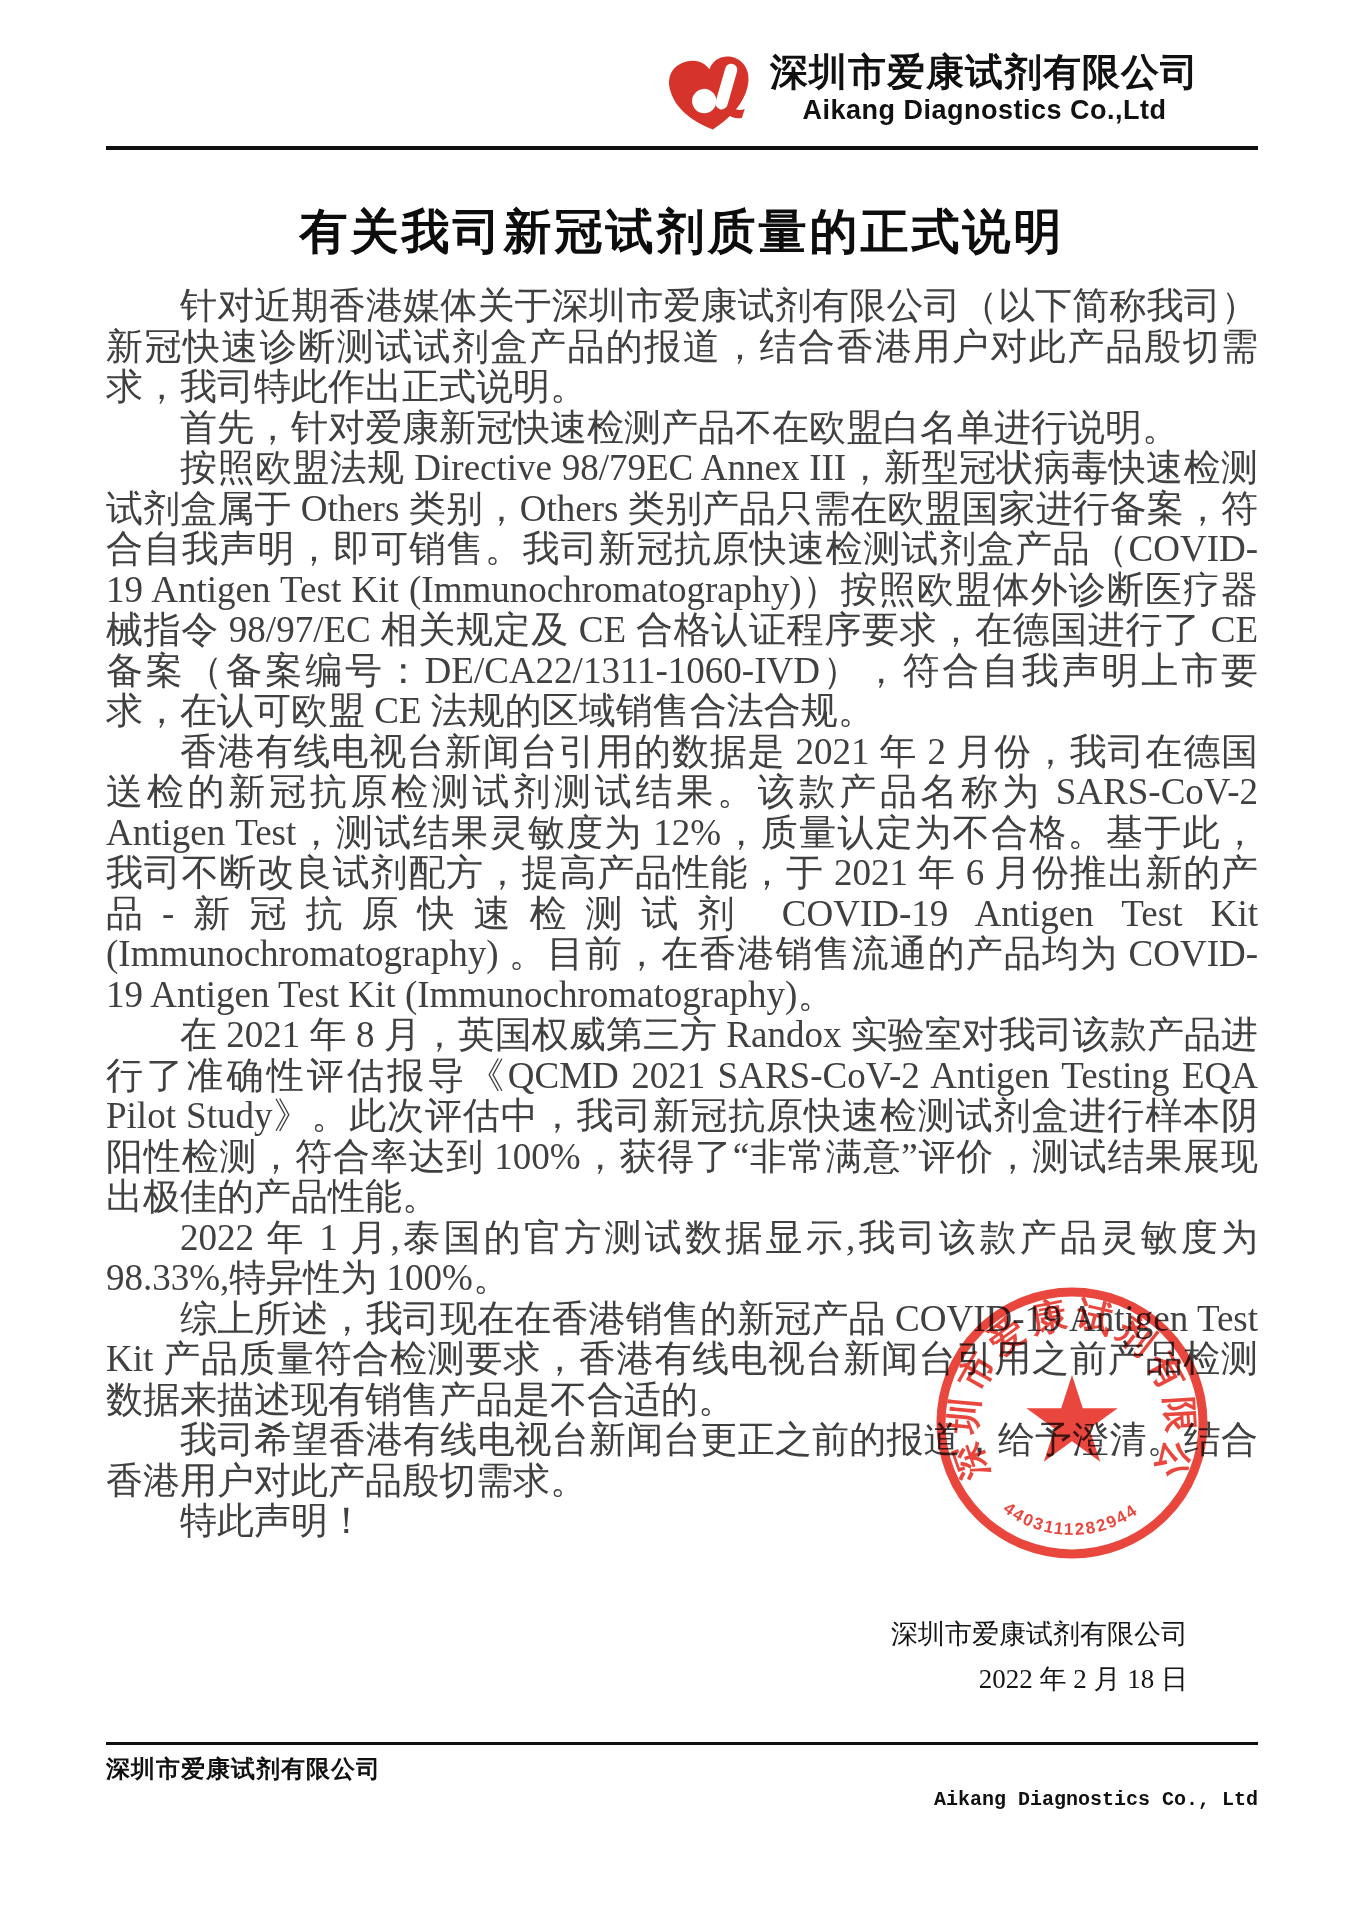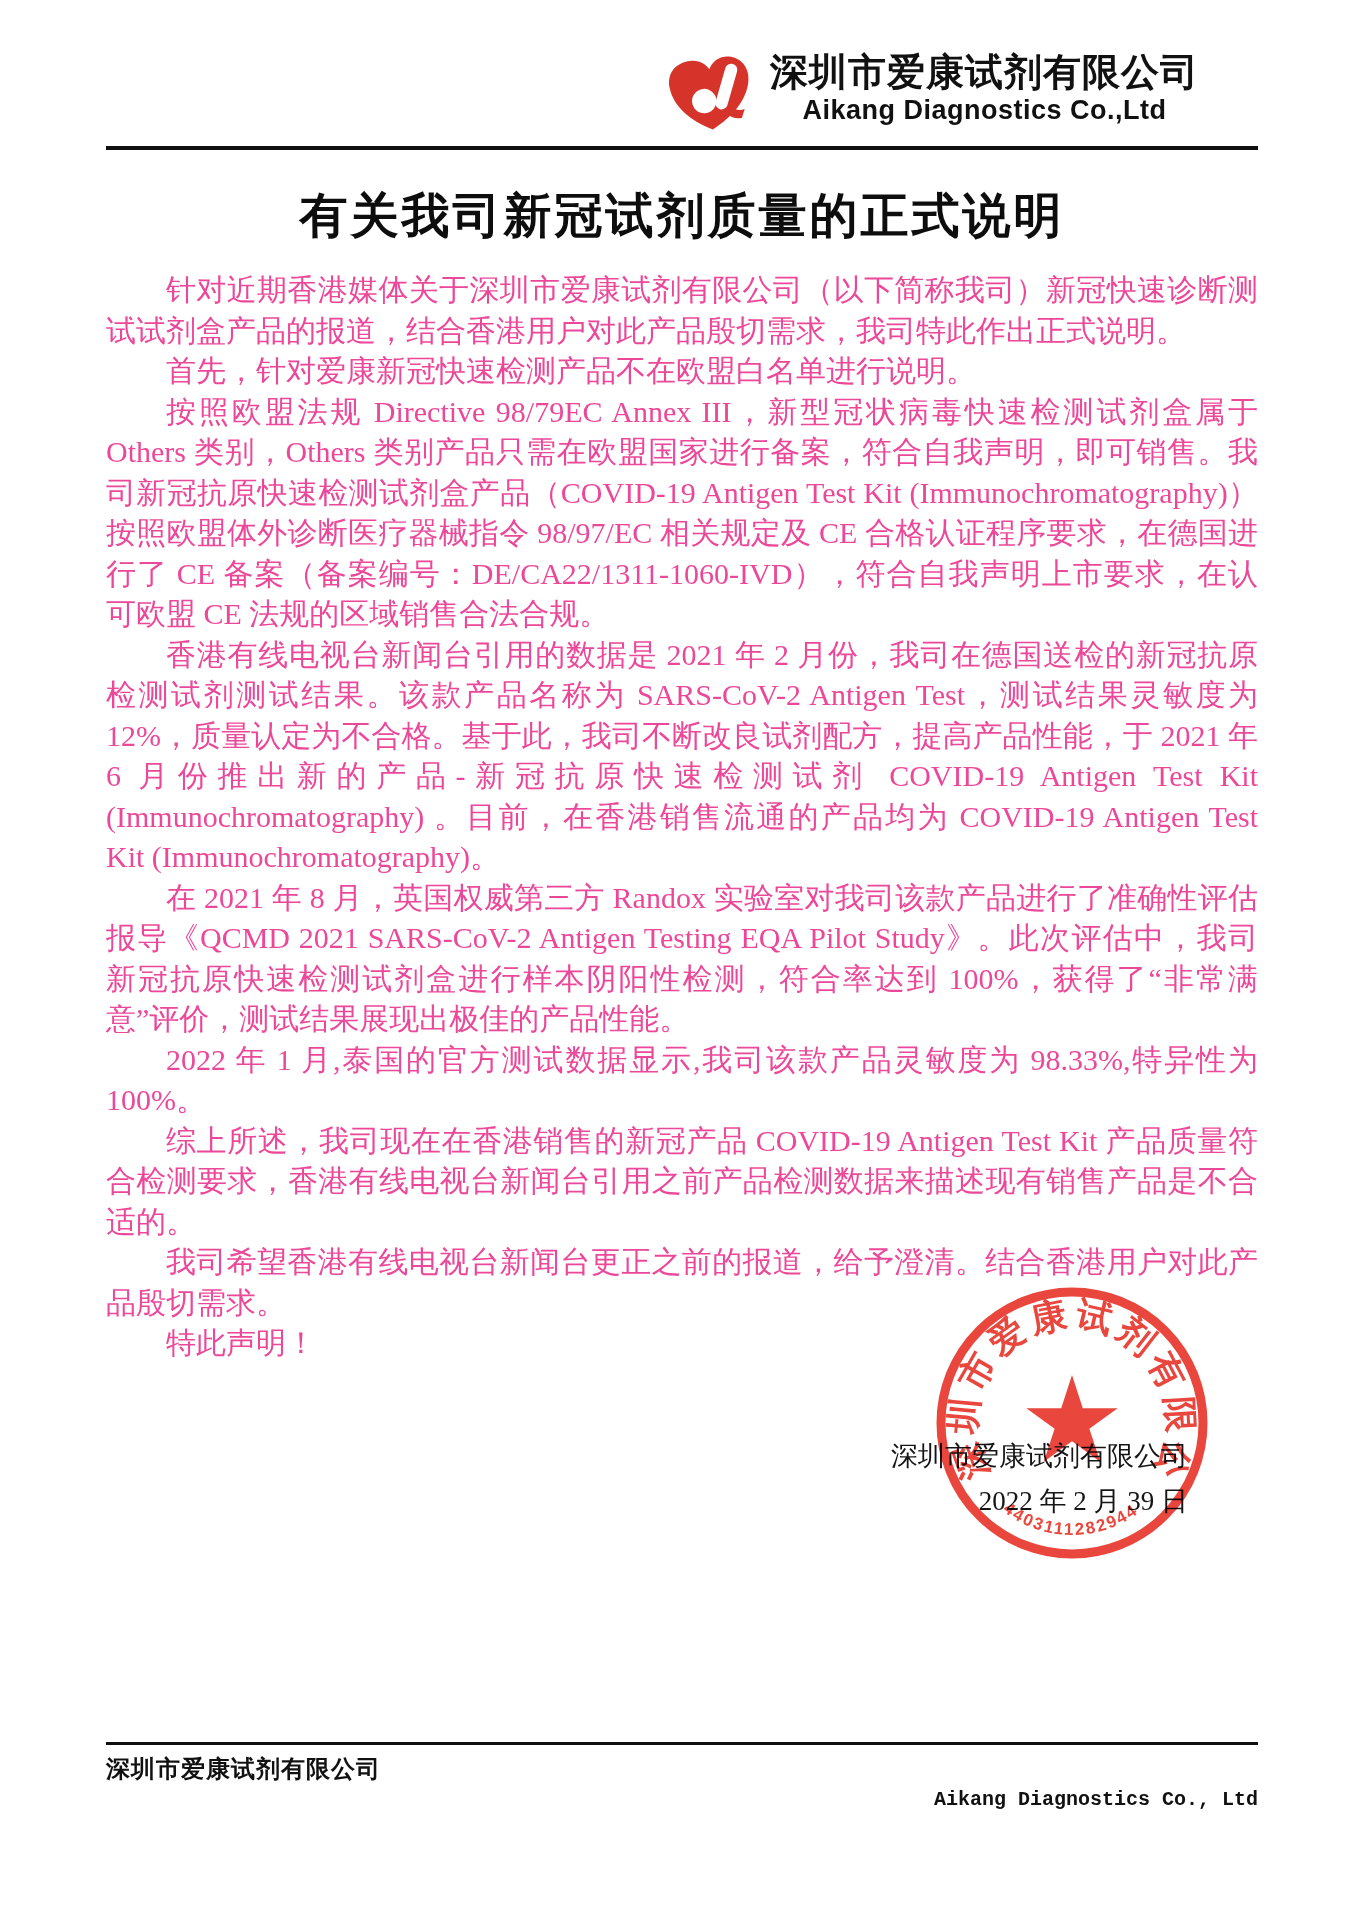--- a/index.html
+++ b/index.html
@@ -32,31 +32,31 @@
     font-family:"Liberation Sans","DejaVu Sans",sans-serif;
     font-weight:bold; font-size:27px; line-height:32px;
     letter-spacing:0.5px; white-space:nowrap; color:#111;text-align:center;
   }
   .rule-top {
     position:absolute; left:106px; right:106px; top:146px;
     height:4px; background:#101010;
   }
 
   
-  .content { position:absolute; left:106px; top:180px; width:1152px; }
+  .content { position:absolute; left:106px; top:196px; width:1152px; }
   .doc-title {
     text-align:center;
     font-size:48px; font-weight:bold;
     letter-spacing:3px; line-height:72px;
     margin-bottom:18px; color:#0d0d0d;
   }
   .paragraphs p {
-    font-size:30px; line-height:40.5px;
+    font-size:37px; line-height:40.5px;
     text-align:justify; text-indent:2em;
-    color:#ec4899;
+    color:#404040;
   }
 
   
   .signature {
     margin-top:70px;
     text-align:right; padding-right:70px;
     font-size:27px; line-height:45px;
     position:relative; z-index:2;
   }
 
@@ -131,21 +131,21 @@
 
         <p>综上所述，我司现在在香港销售的新冠产品 COVID-19 Antigen Test Kit 产品质量符合检测要求，香港有线电视台新闻台引用之前产品检测数据来描述现有销售产品是不合适的。</p>
 
         <p>我司希望香港有线电视台新闻台更正之前的报道，给予澄清。结合香港用户对此产品殷切需求。</p>
 
         <p>特此声明！</p>
       </div>
 
     <div class="signature">
       <div>深圳市爱康试剂有限公司</div>
-      <div>2022 年 2 月 39 日</div>
+      <div>2022 年 2 月 18 日</div>
     </div>
   </div>
 
   <svg class="stamp" viewBox="0 0 284 284">
     <circle cx="142" cy="142" r="131" fill="none" stroke="#e8392f" stroke-width="9"></circle>
     <path id="sealArcTop" d="M 63.4 197.1 A 96 96 0 1 1 220.6 197.1" fill="none"></path>
     <path id="sealArcBottom" d="M 70 227.8 A 112 112 0 0 0 214 227.8" fill="none"></path>
     <text font-size="36" fill="#e8392f" letter-spacing="5">
       <textPath href="#sealArcTop" startOffset="6">深圳市爱康试剂有限公司</textPath>
     </text>

